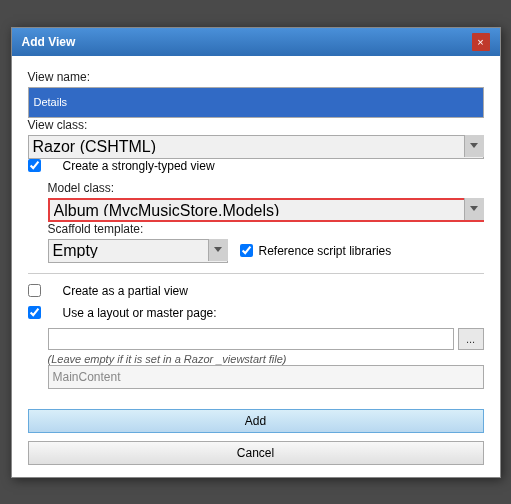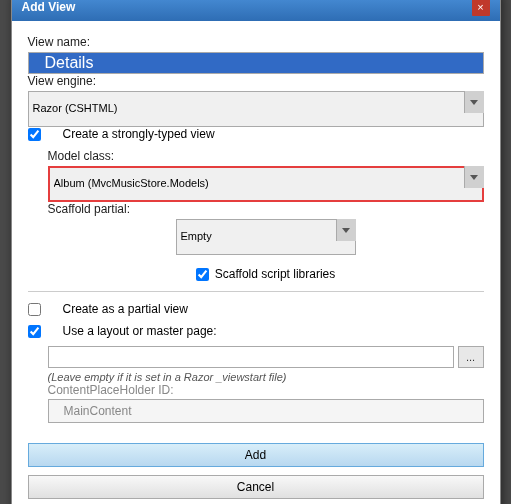--- a/index.html
+++ b/index.html
@@ -49,46 +49,46 @@
     .form-group {
     }
     .form-label {
       display: block;
       margin-bottom: 3px;
       color: #222;
       font-size: 12px;
     }
     .text-input {
       width: 100%;
-      height: 22px;
-      padding: 2px 16px;
+      height: 31px;
+      padding: 2px 5px;
       border: 1px solid #aaa;
       background: white;
-      font-size: 16px;
+      font-size: 11px;
       color: #000;
       outline: none;
     }
     .text-input.highlighted {
       background: #316AC5;
       color: white;
     }
     .select-wrapper {
       position: relative;
       display: inline-block;
     }
     .select-wrapper.full-width {
       width: 100%;
     }
     .select-control {
       width: 100%;
-      height: 36px;
+      height: 24px;
       padding: 2px 22px 4px 4px;
       border: 1px solid #aaa;
       background: #f0f0f0;
-      font-size: 11px;
+      font-size: 16px;
       color: #000;
       appearance: none;
       -webkit-appearance: none;
       cursor: pointer;
       outline: none;
     }
     .select-arrow {
       position: absolute;
       right: 0;
       top: 0;
@@ -119,23 +119,21 @@
       margin: 0;
     }
     .indented {
       padding-left: 20px;
     }
     .model-class-select {
       border: 2px solid #e53e3e !important;
     }
     .scaffold-row {
       display: flex;
-      align-items: center;
       gap: 12px;
-      flex-direction: column;
     }
     .scaffold-select-wrapper {
       position: relative;
       width: 180px;
       flex-shrink: 0;
     }
     .ref-scripts {
       display: flex;
       align-items: center;
       gap: 6px;
@@ -174,21 +172,21 @@
     }
     .placeholder-label {
       color: #888;
       font-size: 12px;
       margin-bottom: 2px;
       display: block;
     }
     .placeholder-input {
       width: 100%;
       height: 24px;
-      padding: 2px 15px;
+      padding: 2px 4px;
       border: 1px solid #aaa;
       background: #f5f5f5;
       color: #888;
       font-size: 12px;
       outline: none;
     }
     .divider {
       height: 1px;
       background: #ccc;
       margin: 10px 0;
@@ -226,21 +224,21 @@
   </div>
 
   <div class="dialog-body">
 
     <div class="form-group">
       <label class="form-label">View name:</label>
       <input type="text" class="text-input highlighted" value="Details" style="">
     </div>
 
     <div class="form-group">
-      <label class="form-label">View engine:</label>
+      <label class="form-label">View class:</label>
       <div class="select-wrapper full-width">
         <select class="select-control">
           <option>Razor (CSHTML)</option>
           <option>ASPX</option>
         </select>
         <div class="select-arrow"></div>
       </div>
     </div>
 
     <div class="checkbox-row">
@@ -252,36 +250,36 @@
       <label class="form-label">Model class:</label>
       <div class="select-wrapper full-width">
         <select class="select-control model-class-select">
           <option>Album (MvcMusicStore.Models)</option>
         </select>
         <div class="select-arrow"></div>
       </div>
     </div>
 
     <div class="form-group indented">
-      <label class="form-label">Scaffold partial:</label>
+      <label class="form-label">Scaffold template:</label>
       <div class="scaffold-row">
         <div class="scaffold-select-wrapper">
           <select class="select-control">
             <option>Empty</option>
             <option>Create</option>
             <option>Delete</option>
             <option>Details</option>
             <option>Edit</option>
             <option>List</option>
           </select>
           <div class="select-arrow"></div>
         </div>
         <div class="ref-scripts">
           <input type="checkbox" id="refScripts" checked="" style="">
-          <label for="refScripts">Scaffold script libraries</label>
+          <label for="refScripts">Reference script libraries</label>
         </div>
       </div>
     </div>
 
     <div class="divider"></div>
 
     <div class="checkbox-row">
       <input type="checkbox" id="partialView" style="">
       <label for="partialView">Create as a partial view</label>
     </div>
@@ -293,21 +291,20 @@
 
     <div class="form-group indented">
       <div class="layout-row">
         <input type="text" class="layout-input" value="" style="">
         <button class="browse-btn">...</button>
       </div>
       <div class="hint-text">(Leave empty if it is set in a Razor _viewstart file)</div>
     </div>
 
     <div class="form-group indented">
-      <span class="placeholder-label">ContentPlaceHolder ID:</span>
       <input type="text" class="placeholder-input" value="MainContent" disabled="" style="">
     </div>
 
   </div>
 
   <div class="footer">
     <button class="btn btn-add">Add</button>
     <button class="btn">Cancel</button>
   </div>
 </div>

